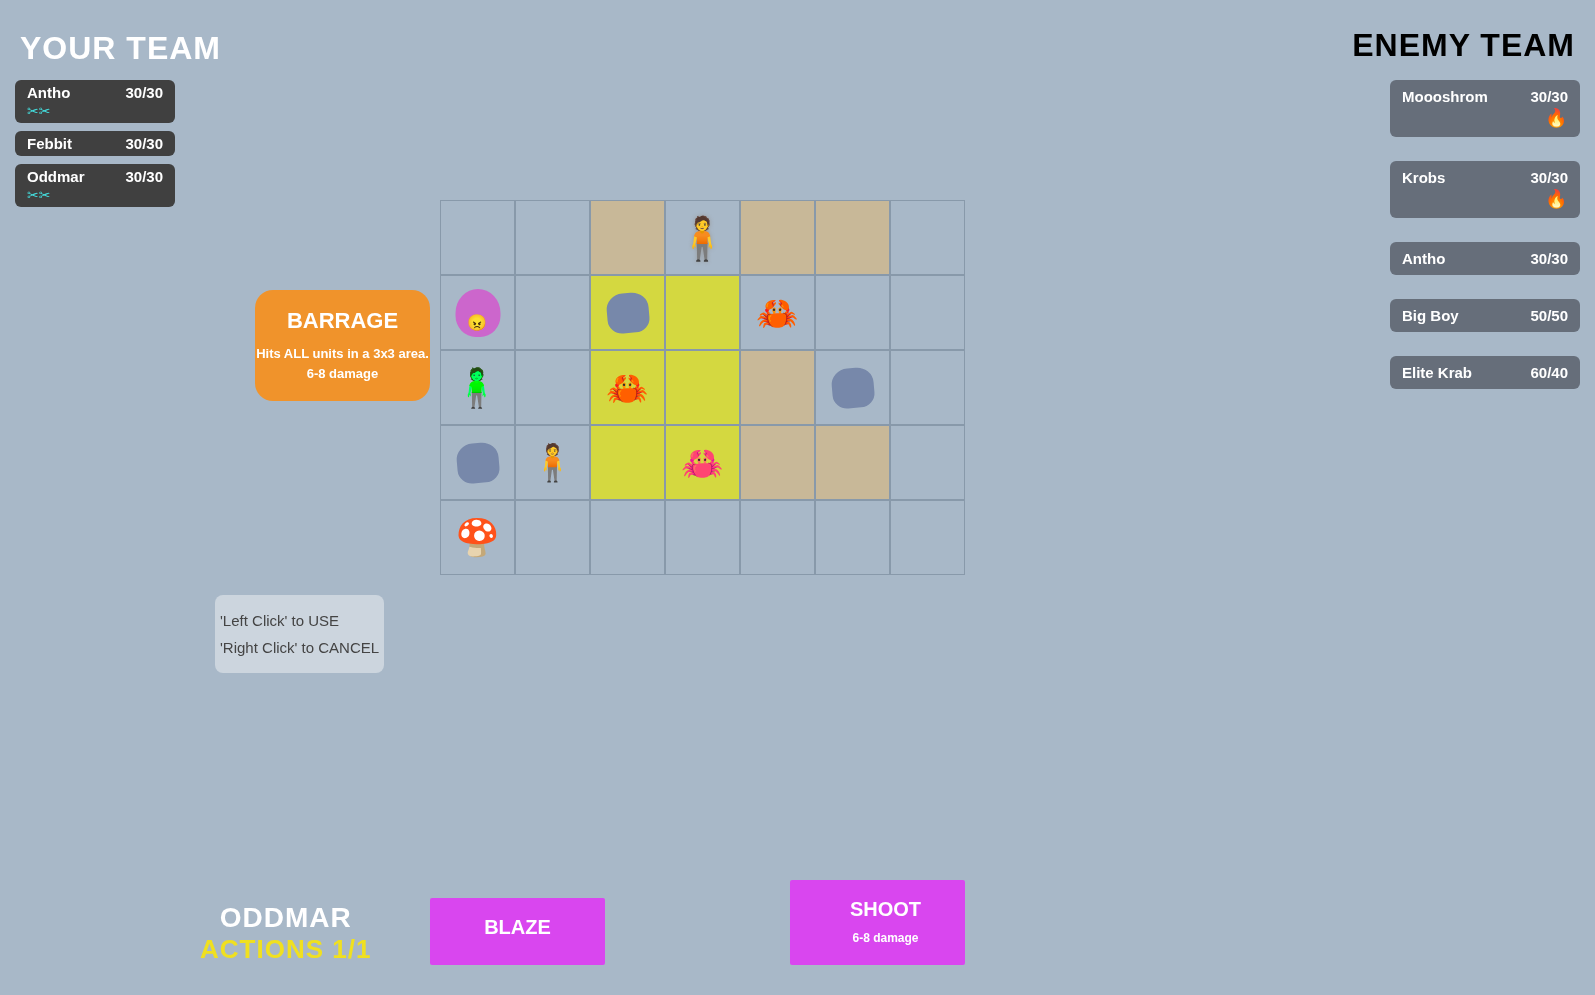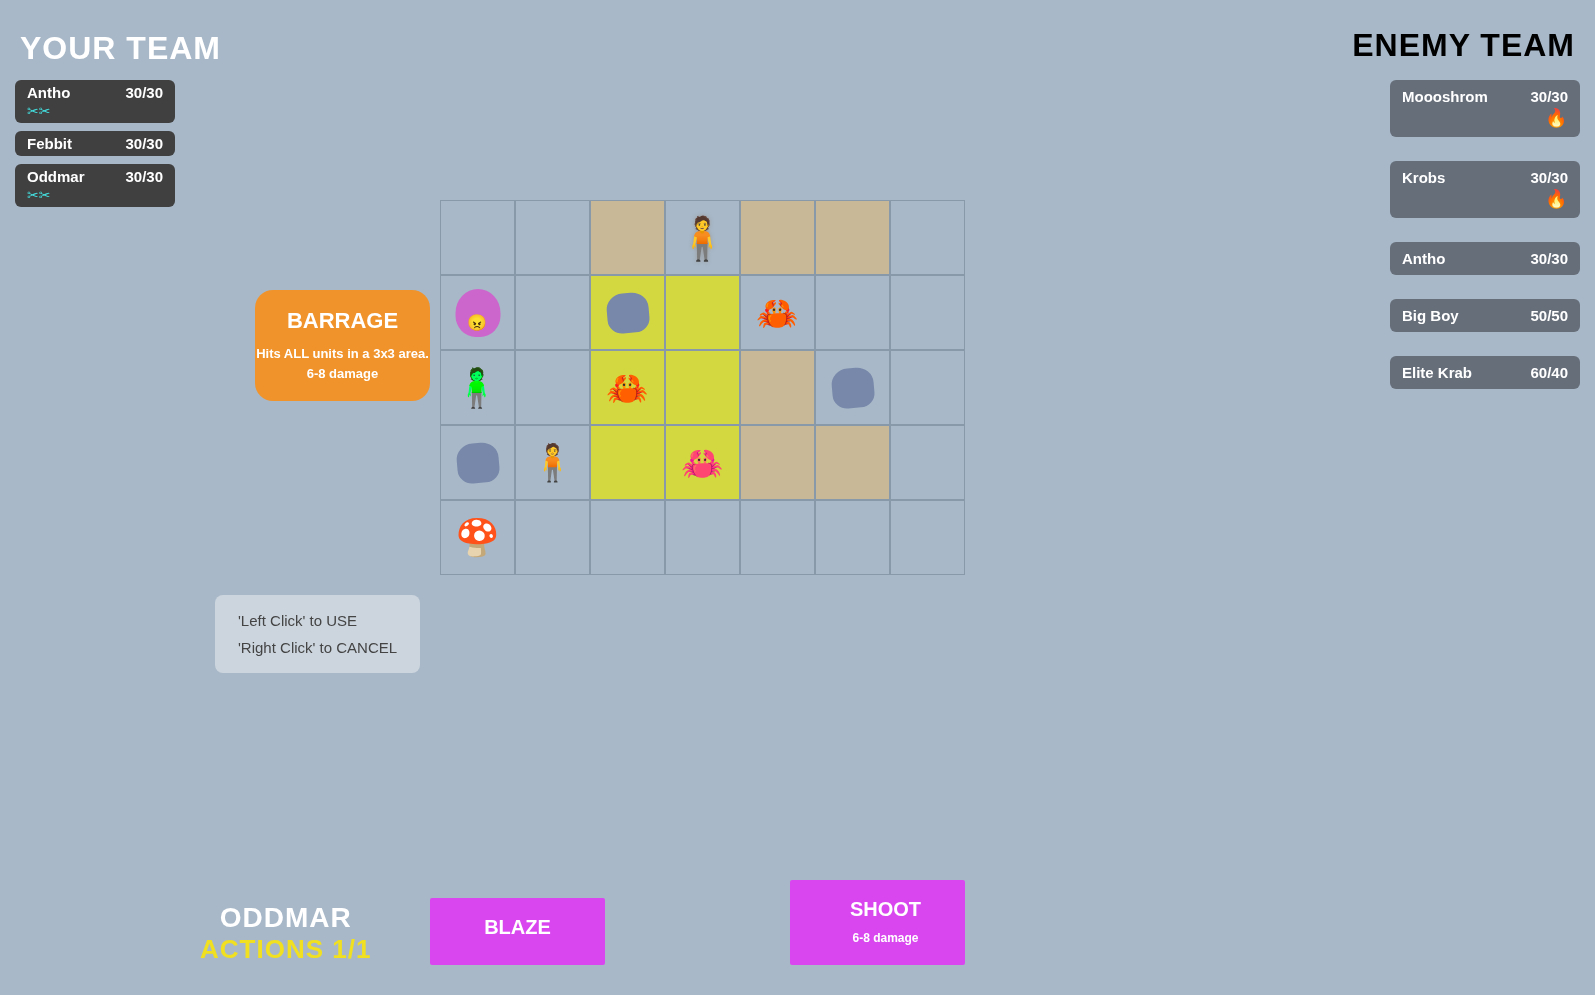--- a/index.html
+++ b/index.html
@@ -133,21 +133,21 @@
       line-height: 1.5;
     }
 
     
     #instruction-box {
       position: absolute;
       top: 595px;
       left: 215px;
       background: #ccd5de;
       border-radius: 8px;
-      padding: 12px 23px;
+      padding: 12px 5px;
       font-size: 15px;
       color: #444;
       line-height: 1.8;
     }
 
     #oddmar-info {
       position: absolute;
       bottom: 30px;
       left: 200px;
       text-align: center;

